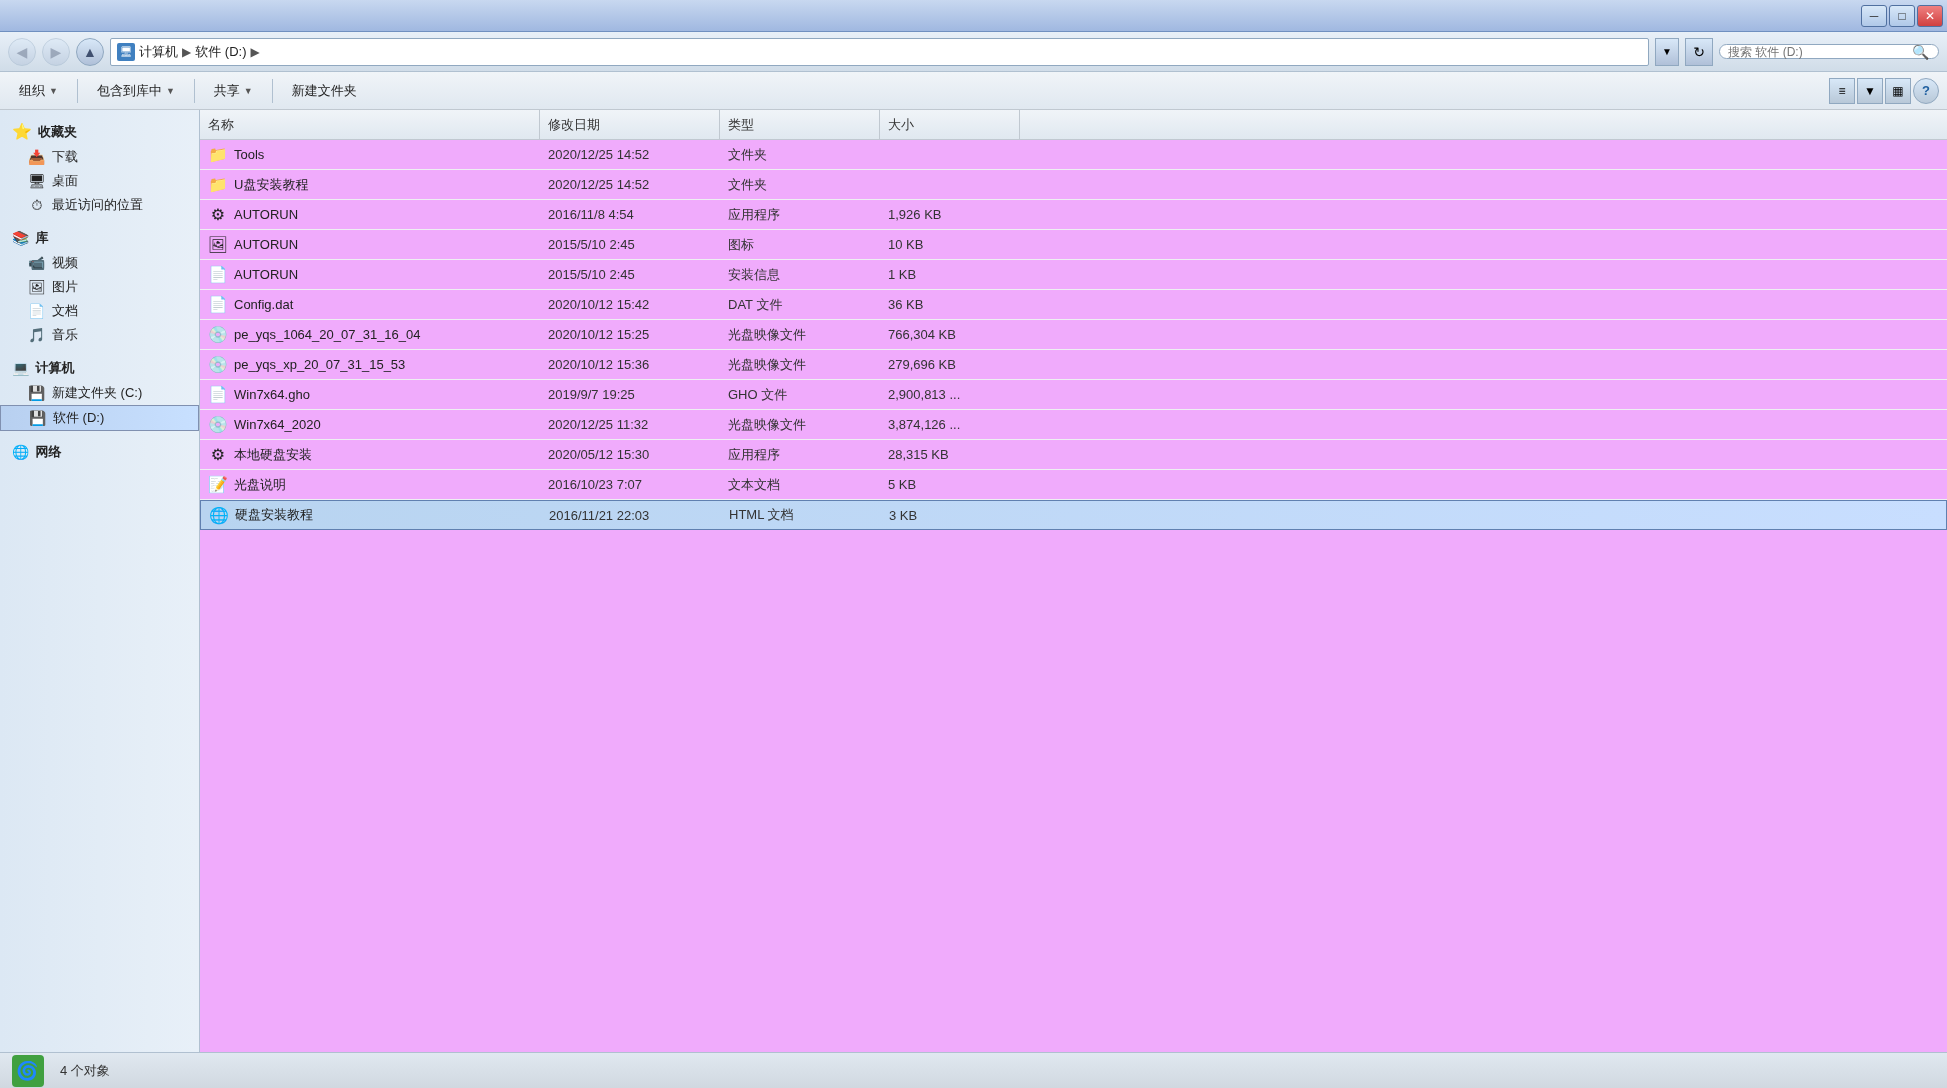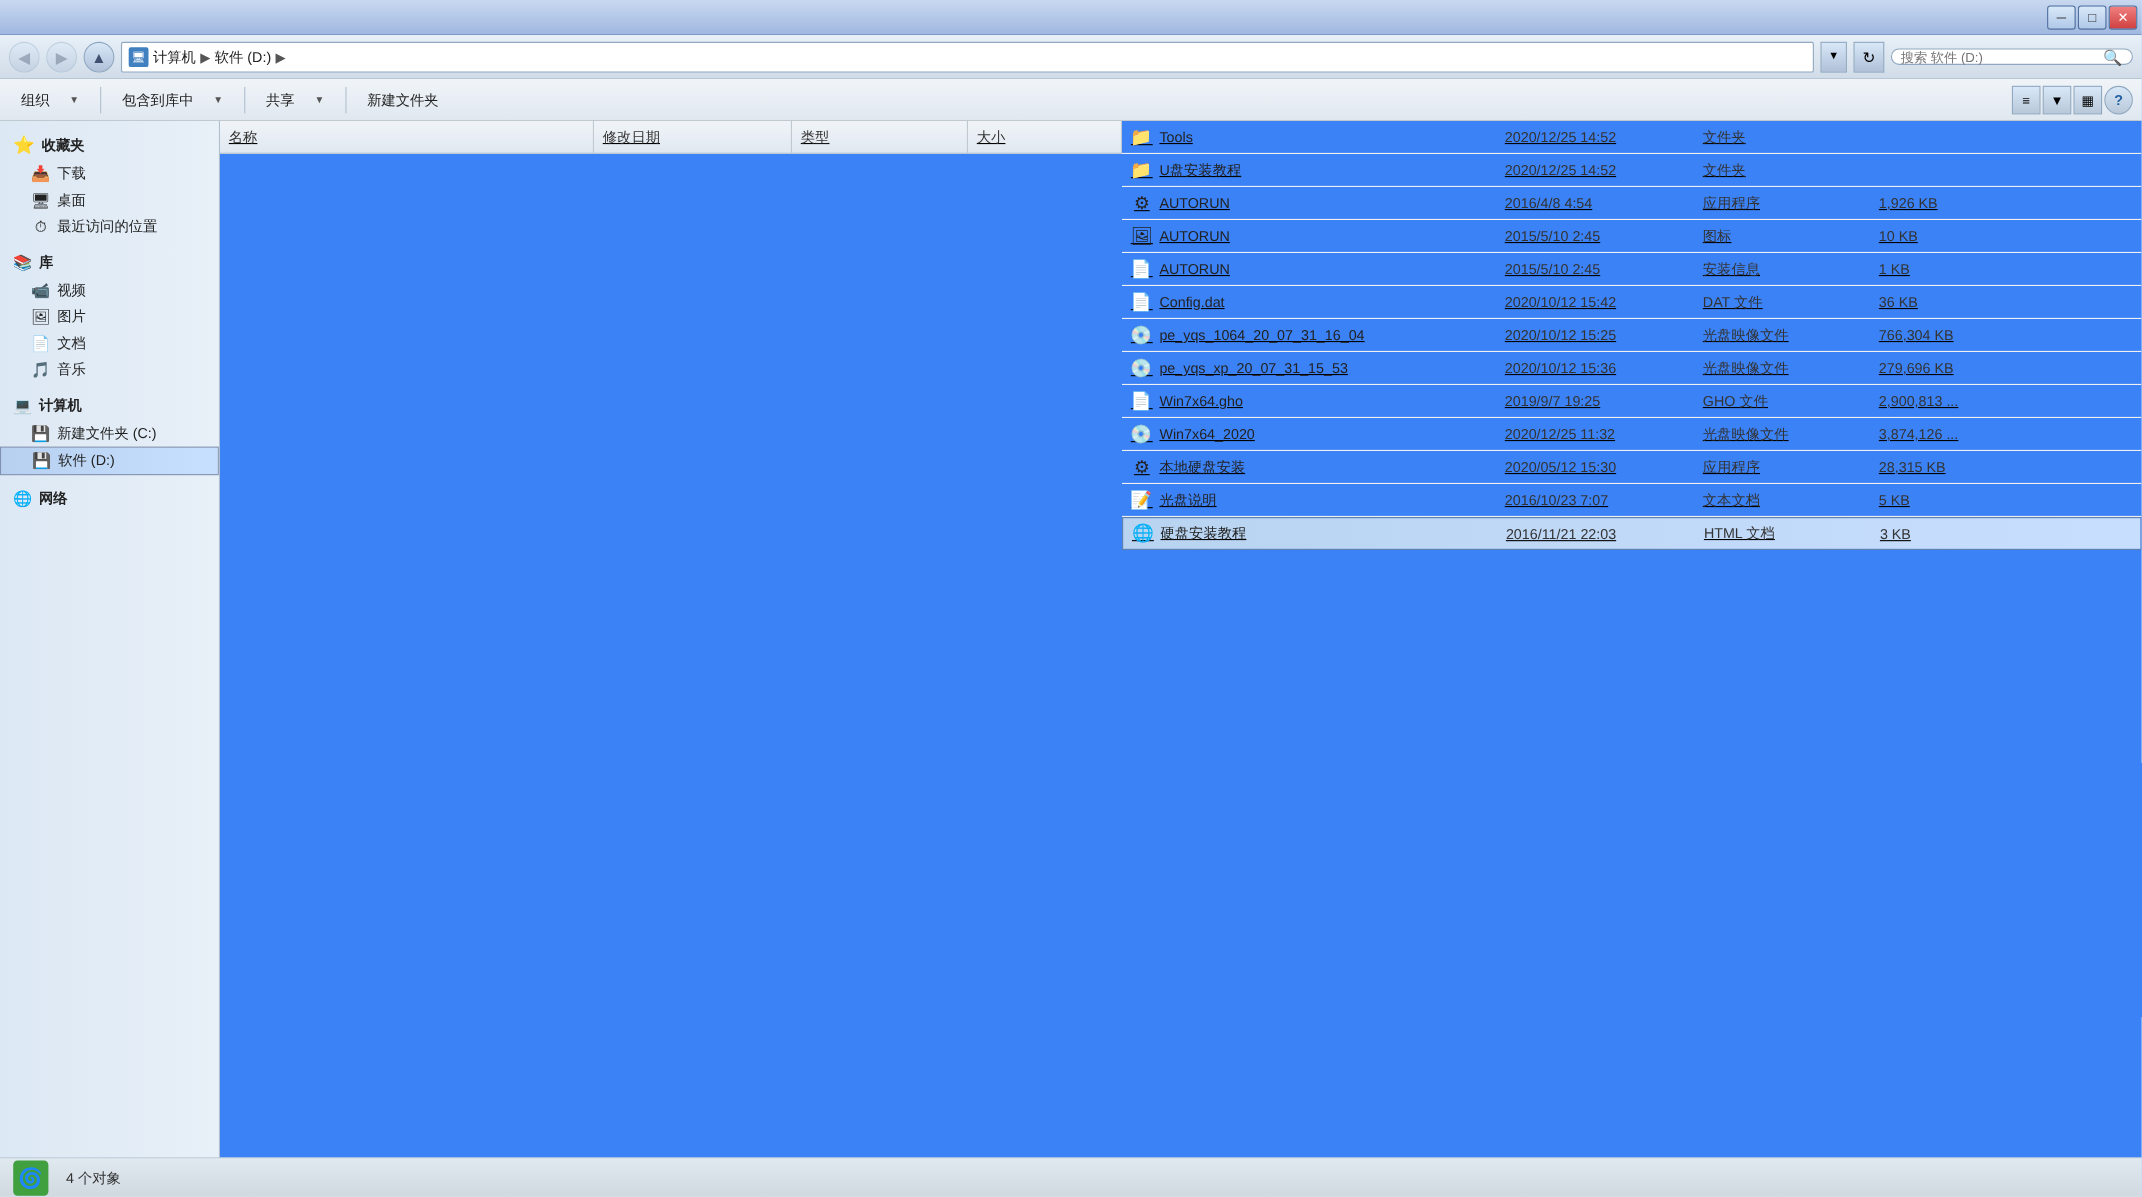--- a/index.html
+++ b/index.html
@@ -152,21 +152,21 @@
     }
     .toolbar-btn {
       height: 30px;
       padding: 0 10px;
       border: 1px solid transparent;
       border-radius: 3px;
       background: transparent;
       cursor: pointer;
       display: flex;
       align-items: center;
-      gap: 18px;
+      gap: 4px;
       font-size: 13px;
       color: #222;
       justify-content: flex-end;
     }
     .toolbar-btn .arrow { font-size: 9px; color: #555; }
     .toolbar-divider { width: 1px; height: 24px; background: #b0c0d0; margin: 0 4px; }
     .toolbar-spacer { flex: 1; }
     .view-btns { display: flex; align-items: center; gap: 2px; }
     .view-btn {
       width: 26px; height: 26px;
@@ -225,24 +225,23 @@
     .sidebar-item.active {
       background: linear-gradient(to right, #b8d0f0, #c8e0ff);
       border: 1px solid #8090b0;
     }
     .sidebar-item-icon { width: 18px; height: 18px; display: flex; align-items: center; justify-content: center; font-size: 14px; }
 
     
     .content-area {
       flex: 1;
       display: flex;
-      flex-direction: row;
-      background: #3b82f6;
+      flex-direction: column;
+      background: #f0abfc;
       overflow: hidden;
-      text-decoration: underline;
     }
 
     
     .col-headers {
       display: grid;
       grid-template-columns: 340px 180px 160px 140px;
       border-bottom: 1px solid #c0c8d0;
       background: linear-gradient(to bottom, #f0f4f8, #e0e8f0);
       height: 30px;
       align-items: center;
@@ -470,21 +469,21 @@
     </div>
     <div class="file-cell">2020/12/25 14:52</div>
     <div class="file-cell">文件夹</div>
     <div class="file-size-cell"></div>
   </div>
         <div class="file-row">
     <div class="file-name-cell">
       <span class="file-icon">⚙</span>
       <span>AUTORUN</span>
     </div>
-    <div class="file-cell">2016/4/8 4:54</div>
+    <div class="file-cell">2016/11/8 4:54</div>
     <div class="file-cell">应用程序</div>
     <div class="file-size-cell">1,926 KB</div>
   </div>
         <div class="file-row">
     <div class="file-name-cell">
       <span class="file-icon">🖼</span>
       <span>AUTORUN</span>
     </div>
     <div class="file-cell">2015/5/10 2:45</div>
     <div class="file-cell">图标</div>

